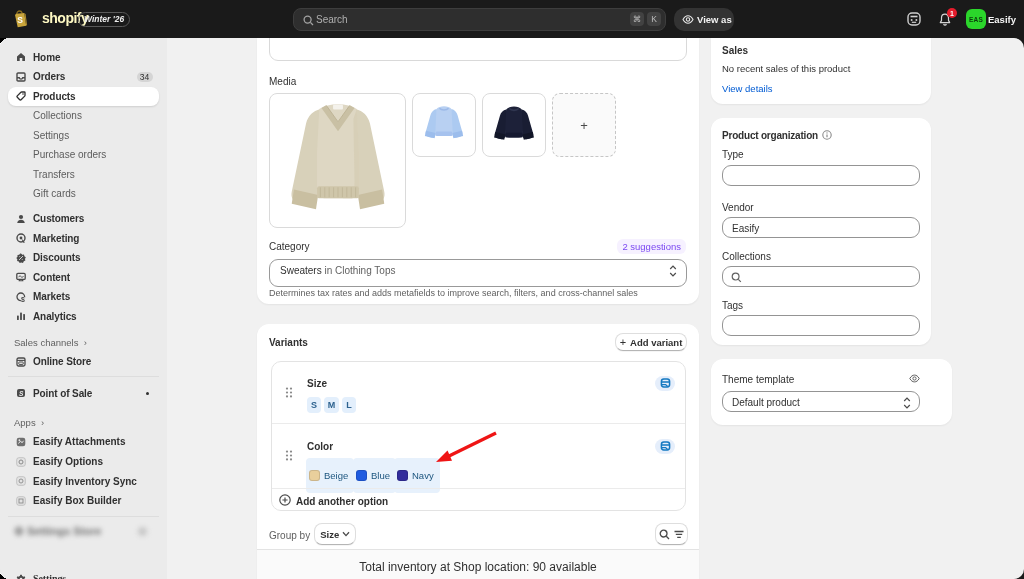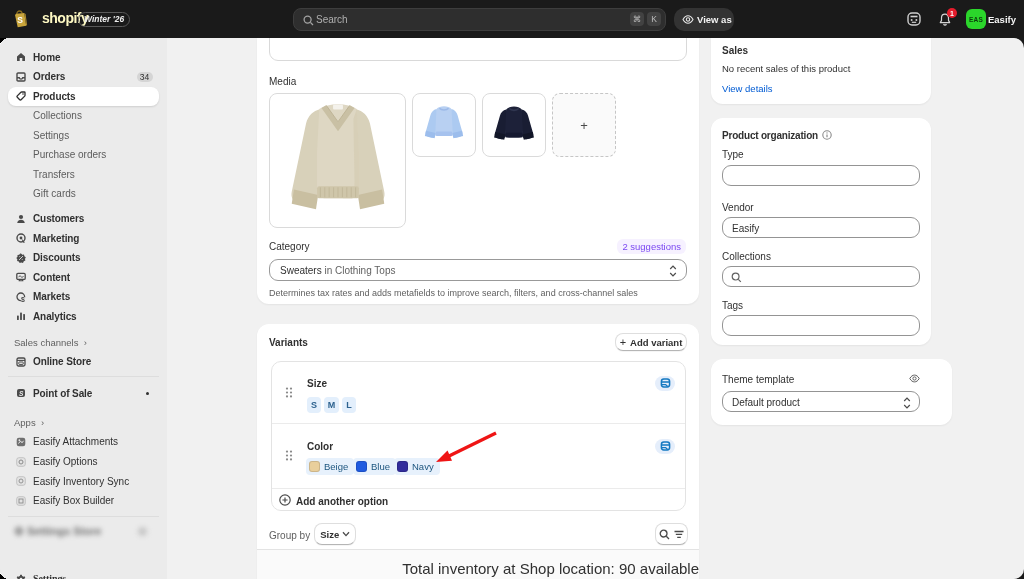--- a/index.html
+++ b/index.html
@@ -7,29 +7,29 @@
   html,body { width:1024px; height:579px; overflow:hidden; background:#1a1a1a; }
   body { background:#1a1a1a; font-family:"Liberation Sans", sans-serif; -webkit-font-smoothing:antialiased; transform:translateZ(0); }
   .abs { position:absolute; }
   #topbar { position:absolute; left:0; top:0; width:1024px; height:38px; background:#1a1a1a; }
   #frame { position:absolute; left:0px; top:38px; width:1024px; height:541px; background:#f1f1f1; border-radius:10px; overflow:hidden; transform:none; }
   #sidebar { position:absolute; left:0; top:0; width:167px; height:541px; background:#ebebeb; }
   .navrow { position:absolute; left:0; height:19px; width:167px; display:flex; align-items:center; color:#303030; font-size:10px; font-weight:bold; letter-spacing:-0.1px; }
   .navrow .nicon { position:absolute; left:16px; width:10px; height:10px; }
   .navrow .nlabel { position:absolute; left:33px; white-space:nowrap; }
   .subrow { font-weight:normal; color:#5c5c5c; letter-spacing:0; }
-  .approw { font-weight:normal; letter-spacing:0; }
+  .approw { font-weight:bold; letter-spacing:0; }
   .navhead { position:absolute; left:14px; font-size:9.5px; color:#616161; }
   .sdivider { position:absolute; left:8px; width:151px; height:1px; background:#dddddd; }
   .card { position:absolute; background:#fff; border-radius:12px; box-shadow:0 1px 2px rgba(0,0,0,0.06); }
   .ipt { position:absolute; background:#fff; border:1px solid #949494; border-radius:9px; }
   .lbl { position:absolute; font-size:10px; color:#303030; }
   .ctitle { position:absolute; font-size:10px; font-weight:bold; color:#303030; }
   .chip { position:absolute; height:16px; background:#e3effc; border-radius:4px; color:#2d628f; font-size:9px; font-weight:bold; display:flex; align-items:center; justify-content:center; }
-  .cchip { position:absolute; height:17px; background:#e7f1fc; border-radius:4px; color:#1d567f; font-size:9.5px; display:flex; align-items:center; padding:0 6px 0 3px; }
+  .cchip { position:absolute; height:35px; background:#e7f1fc; border-radius:4px; color:#1d567f; font-size:9.5px; display:flex; align-items:center; padding:0 6px 0 3px; }
   .cchip .sw { width:11px; height:11px; border-radius:3px; margin-right:4px; border:0.5px solid rgba(0,0,0,0.12); }
   .btn2 { position:absolute; background:#fff; border:1px solid #dedede; border-bottom-color:#b5b5b5; border-radius:8px; box-shadow:0 1px 0 rgba(0,0,0,0.04); display:flex; align-items:center; justify-content:center; font-size:9.5px; font-weight:bold; color:#303030; white-space:nowrap; }
   .pill-icon { position:absolute; width:20px; height:15px; border-radius:8px; background:#e5eefb; display:flex; align-items:center; justify-content:center; }
 </style>
 </head>
 <body>
 <div style="position:absolute; left:0; top:0; width:1024px; height:579px; background:#1a1a1a;"></div>
 
 <div id="topbar">
   <svg class="abs" style="left:14px; top:10px;" width="14" height="18" viewBox="0 0 14 18">
@@ -282,21 +282,21 @@
         <path d="M22 12 C26 7 38 7 42 12 L43.5 42 C43.7 46 41.5 48 38 48 L26 48 C22.5 48 20.3 46 20.5 42 Z" fill="#1d2139"></path>
         <rect x="20.5" y="42" width="23" height="6" rx="2" fill="#151930"></rect>
         <path d="M26 11 C28.5 14 35.5 14 38 11" fill="none" stroke="#303650" stroke-width="2"></path>
       </svg>
     </div>
 
     <div class="abs" style="left:295px; top:55px; width:64px; height:64px; background:#fafafa; border:1px dashed #c6c6c6; border-radius:8px; display:flex; align-items:center; justify-content:center; color:#4a4a4a; font-size:13px;">+</div>
 
     <div class="lbl" style="left:12px; top:202.5px;">Category</div>
     <div class="abs" style="right:13px; top:201px; background:#f6f1ff; border-radius:6px; padding:2px 5px; color:#7b47f2; font-size:9.5px;">2 suggestions</div>
-    <div class="ipt" style="left:12px; top:221px; width:418px; height:22px; border-color:#999999;">
+    <div class="ipt" style="left:12px; top:221px; width:418px; height:28px; border-color:#999999;">
       <div class="abs" style="left:10px; top:5px; font-size:10px; color:#303030;">Sweaters <span style="color:#616161;">in Clothing Tops</span></div>
       <svg class="abs" style="right:9px; top:5px;" width="8" height="12" viewBox="0 0 8 12">
           <path d="M1.2 4 L4 1.2 L6.8 4 M1.2 8 L4 10.8 L6.8 8" fill="none" stroke="#4a4a4a" stroke-width="1.2"></path>
         </svg>
     </div>
     <div class="abs" style="left:12px; top:250px; font-size:9px; color:#616161; white-space:nowrap;">Determines tax rates and adds metafields to improve search, filters, and cross-channel sales</div>
   </div>
 
   <div class="card" style="left:257px; top:286px; width:442px; height:255px; border-radius:12px 12px 0 0; overflow:hidden;">
     <div class="ctitle" style="left:12px; top:13px;">Variants</div>
@@ -365,21 +365,21 @@
       <svg width="11" height="11" viewBox="0 0 11 11" style="margin-right:4px;">
           <circle cx="4.6" cy="4.6" r="3.4" fill="none" stroke="#4a4a4a" stroke-width="1.3"></circle>
           <line x1="7.3" y1="7.3" x2="10" y2="10" stroke="#4a4a4a" stroke-width="1.3"></line>
         </svg>
       <svg width="10" height="9" viewBox="0 0 10 9">
           <path d="M0.5 1.5 h9 M1.8 4.4 h6.4 M3.2 7.3 h3.6" stroke="#4a4a4a" stroke-width="1.3"></path>
         </svg>
     </div>
 
     <div class="abs" style="left:0; top:225px; width:442px; height:30px; background:#fafafa; border-top:1px solid #e3e3e3;">
-      <div style="text-align:right; margin-top:10px; font-size:15px; color:#303030;">Total inventory at Shop location: 90 available</div>
+      <div style="text-align:center; margin-top:10px; font-size:12px; color:#303030;">Total inventory at Shop location: 90 available</div>
     </div>
   </div>
 
   <div class="card" style="left:711px; top:0; width:220px; height:66px; border-radius:0 0 12px 12px;">
     <div class="ctitle" style="left:11px; top:7px;">Sales</div>
     <div class="abs" style="left:11px; top:25px; font-size:9.5px; color:#303030;">No recent sales of this product</div>
     <div class="abs" style="left:11px; top:45px; font-size:9.5px; color:#005bd3;">View details</div>
   </div>
 
   <div class="card" style="left:711px; top:80px; width:220px; height:227px;">

